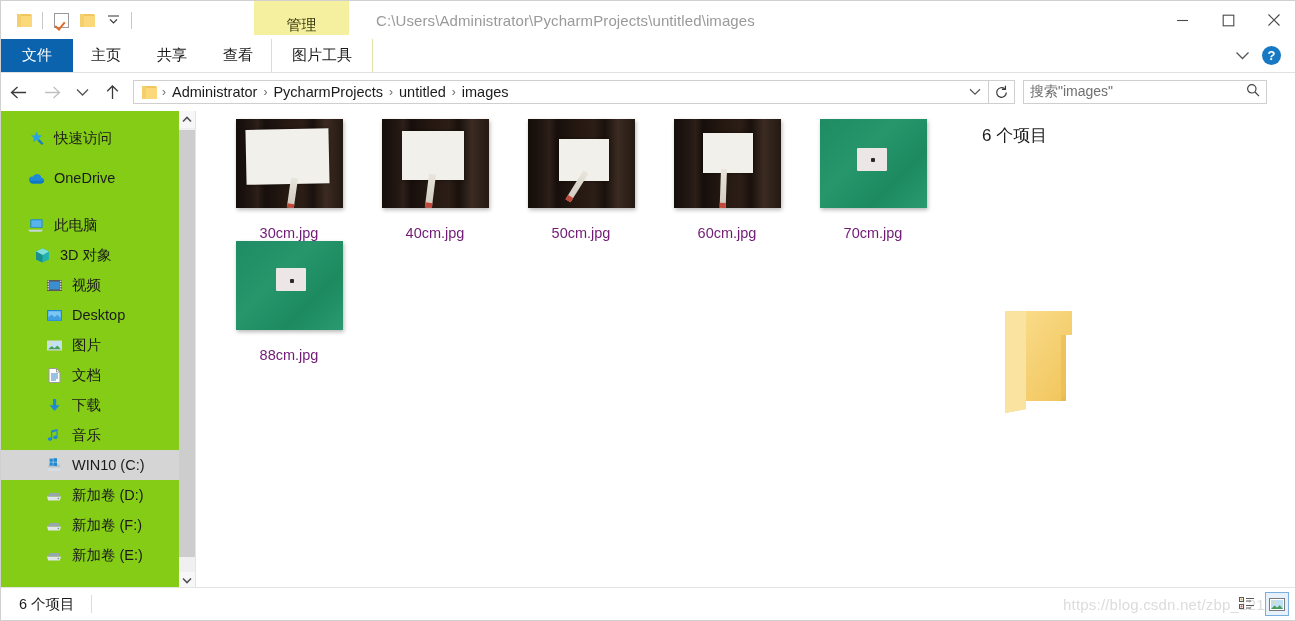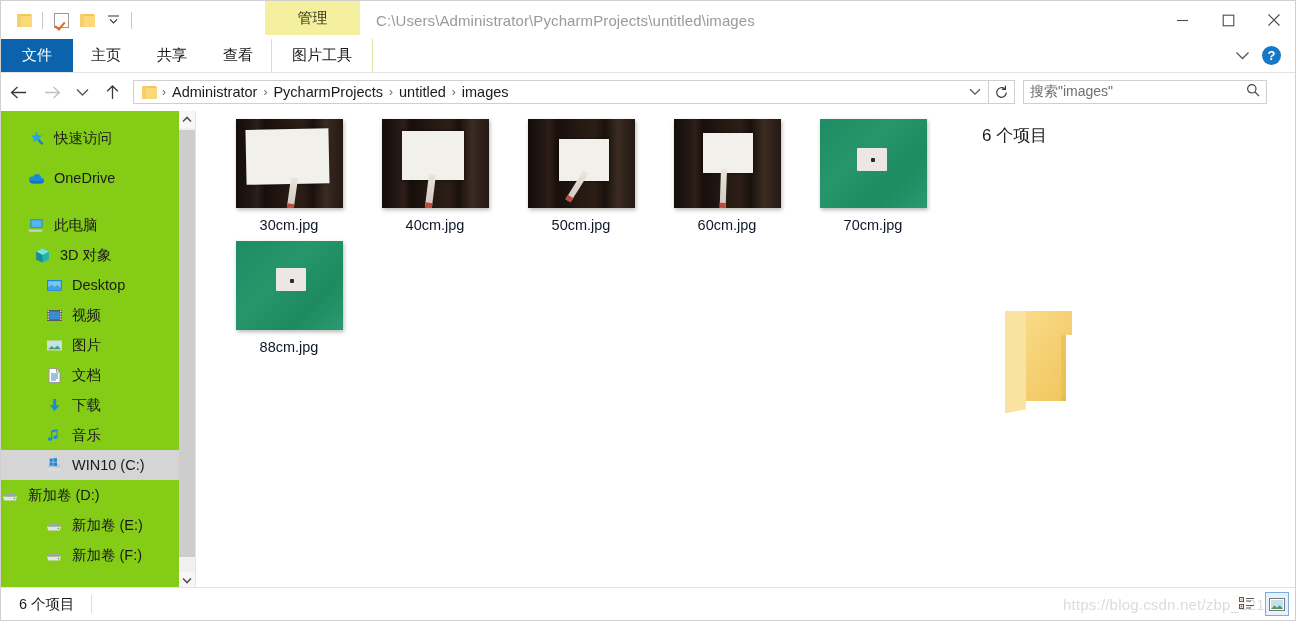--- a/index.html
+++ b/index.html
@@ -56,23 +56,23 @@
     position: relative;
   }
   .checkmark-box:after {
     content: ""; position: absolute; left: 2px; top: 6px;
     width: 4px; height: 8px; border: solid #e06b26;
     border-width: 0 2px 2px 0; transform: rotate(40deg);
   }
 
   
   .ctx-tab {
-    position: absolute; left: 264px; top: 0px; width: 95px; height: 34px;
+    position: absolute; left: 253px; top: 0px; width: 95px; height: 34px;
     background: #f4f0a0;
-    display: flex; align-items: center; justify-content: center;
+    display: flex; align-items: flex-end; justify-content: center;
   }
   .ctx-tab span { font-size: 15px; color: #3b3b10; }
 
   .win-title {
     position: absolute; left: 375px; top: 0; height: 38px;
     display: flex; align-items: center;
     font-size: 15px; color: #9a9a9a; letter-spacing: .1px;
   }
 
   .win-btns {
@@ -205,21 +205,21 @@
   .tile {
     width: 146px; height: 122px;
     display: flex; flex-direction: column; align-items: center;
   }
   .thumbwrap {
     width: 107px; height: 89px; position: relative;
     box-shadow: 1px 2px 4px rgba(0,0,0,.28);
     overflow: hidden; background: #222;
   }
   .tile .cap {
-    margin-top: 9px; font-size: 14.5px; color: #0f172a; text-align: center; white-space: nowrap;
+    margin-top: 17px; font-size: 14.5px; color: #701a75; text-align: center; white-space: nowrap;
   }
 
   
   .ph-door {
     position: absolute; inset: 0;
     background:
       linear-gradient(90deg,
         #140d0a 0%, #221713 14%, #2d1f19 20%, #170f0c 27%,
         #241811 45%, #2c1e16 62%, #1a110d 72%, #3b2b22 84%, #241913 100%);
   }
@@ -482,51 +482,51 @@
             <path d="M8.5 1.4L15 4.6 8.5 8 2 4.6z" fill="#7fe0da"></path>
             <path d="M8.5 8v7.6L2 12.4V4.6z" fill="#1a8f8b"></path>
           </svg>
         </span>
         <span>3D 对象</span>
       </div>
 
       <div class="navitem" style="padding-left:44px">
         <span class="ico">
           <svg width="17" height="17" viewBox="0 0 17 17">
-            <rect x="1" y="3" width="15" height="11" rx="1" fill="#1e8ad6"></rect>
-            <rect x="2.2" y="4.2" width="12.6" height="8.6" fill="#7cc6f2"></rect>
-            <path d="M2.2 10.6l3.4-3 3 2.6 2.6-2.4 3.6 3.4v2.2H2.2z" fill="#3f9fe0"></path>
-          </svg>
-        </span>
-        <span>Desktop</span>
-      </div>
-
-      <div class="navitem" style="padding-left:44px">
-        <span class="ico">
-          <svg width="17" height="17" viewBox="0 0 17 17">
             <rect x="1" y="3" width="15" height="11" fill="#5a5a5a"></rect>
             <rect x="3.2" y="4.6" width="10.6" height="7.8" fill="#3a8fd0"></rect>
             <g fill="#e8e8e8">
                 <rect x="1.5" y="3.6" width="1.4" height="1.4"></rect>
                 <rect x="1.5" y="6.2" width="1.4" height="1.4"></rect>
                 <rect x="1.5" y="8.8" width="1.4" height="1.4"></rect>
                 <rect x="1.5" y="11.4" width="1.4" height="1.4"></rect>
                 <rect x="14.1" y="3.6" width="1.4" height="1.4"></rect>
                 <rect x="14.1" y="6.2" width="1.4" height="1.4"></rect>
                 <rect x="14.1" y="8.8" width="1.4" height="1.4"></rect>
                 <rect x="14.1" y="11.4" width="1.4" height="1.4"></rect>
               </g>
           </svg>
         </span>
         <span>视频</span>
       </div>
 
       <div class="navitem" style="padding-left:44px">
         <span class="ico">
           <svg width="17" height="17" viewBox="0 0 17 17">
+            <rect x="1" y="3" width="15" height="11" rx="1" fill="#1e8ad6"></rect>
+            <rect x="2.2" y="4.2" width="12.6" height="8.6" fill="#7cc6f2"></rect>
+            <path d="M2.2 10.6l3.4-3 3 2.6 2.6-2.4 3.6 3.4v2.2H2.2z" fill="#3f9fe0"></path>
+          </svg>
+        </span>
+        <span>Desktop</span>
+      </div>
+
+      <div class="navitem" style="padding-left:44px">
+        <span class="ico">
+          <svg width="17" height="17" viewBox="0 0 17 17">
             <rect x="1" y="3.5" width="15" height="10" fill="#d8d8d8"></rect>
             <rect x="2.2" y="4.7" width="12.6" height="7.6" fill="#bfe3f5"></rect>
             <circle cx="5" cy="7" r="1.2" fill="#f5e07a"></circle>
             <path d="M2.2 12.3l3.6-3.4 2.6 2.4 3-2.8 3.4 3.8z" fill="#4aa05a"></path>
           </svg>
         </span>
         <span>图片</span>
       </div>
 
       <div class="navitem" style="padding-left:44px">
@@ -569,51 +569,51 @@
                 <rect x="4.6" y="1.6" width="3.2" height="3.2"></rect>
                 <rect x="8.4" y="1.2" width="3.6" height="3.6"></rect>
                 <rect x="4.6" y="5.4" width="3.2" height="3.2"></rect>
                 <rect x="8.4" y="5.4" width="3.6" height="3.6"></rect>
               </g>
           </svg>
         </span>
         <span>WIN10 (C:)</span>
       </div>
 
-      <div class="navitem" style="">
+      <div class="navitem" style="padding-left:44px">
         <span class="ico">
           <svg width="18" height="16" viewBox="0 0 18 16">
             <path d="M2 9.5h14l-1.2 4H3.2z" fill="#dfe5ea"></path>
             <path d="M2.6 9.5l2-3.6h9l1.8 3.6z" fill="#9aa6ae"></path>
             <circle cx="13.4" cy="11.6" r=".8" fill="#7e8a92"></circle>
           </svg>
         </span>
         <span>新加卷 (D:)</span>
       </div>
 
       <div class="navitem" style="padding-left:44px">
         <span class="ico">
           <svg width="18" height="16" viewBox="0 0 18 16">
             <path d="M2 9.5h14l-1.2 4H3.2z" fill="#dfe5ea"></path>
             <path d="M2.6 9.5l2-3.6h9l1.8 3.6z" fill="#9aa6ae"></path>
             <circle cx="13.4" cy="11.6" r=".8" fill="#7e8a92"></circle>
           </svg>
         </span>
-        <span>新加卷 (E:)</span>
+        <span>新加卷 (F:)</span>
       </div>
 
       <div class="navitem" style="padding-left:44px">
         <span class="ico">
           <svg width="18" height="16" viewBox="0 0 18 16">
             <path d="M2 9.5h14l-1.2 4H3.2z" fill="#dfe5ea"></path>
             <path d="M2.6 9.5l2-3.6h9l1.8 3.6z" fill="#9aa6ae"></path>
             <circle cx="13.4" cy="11.6" r=".8" fill="#7e8a92"></circle>
           </svg>
         </span>
-        <span>新加卷 (F:)</span>
+        <span>新加卷 (E:)</span>
       </div>
     </div>
 
     <div class="navscroll">
       <div class="arw">
         <svg width="10" height="7" viewBox="0 0 10 7">
             <path d="M1 5.6L5 1.4l4 4.2" stroke="#505050" stroke-width="1.5" fill="none"></path>
           </svg>
       </div>
       <div class="thumb"></div>

